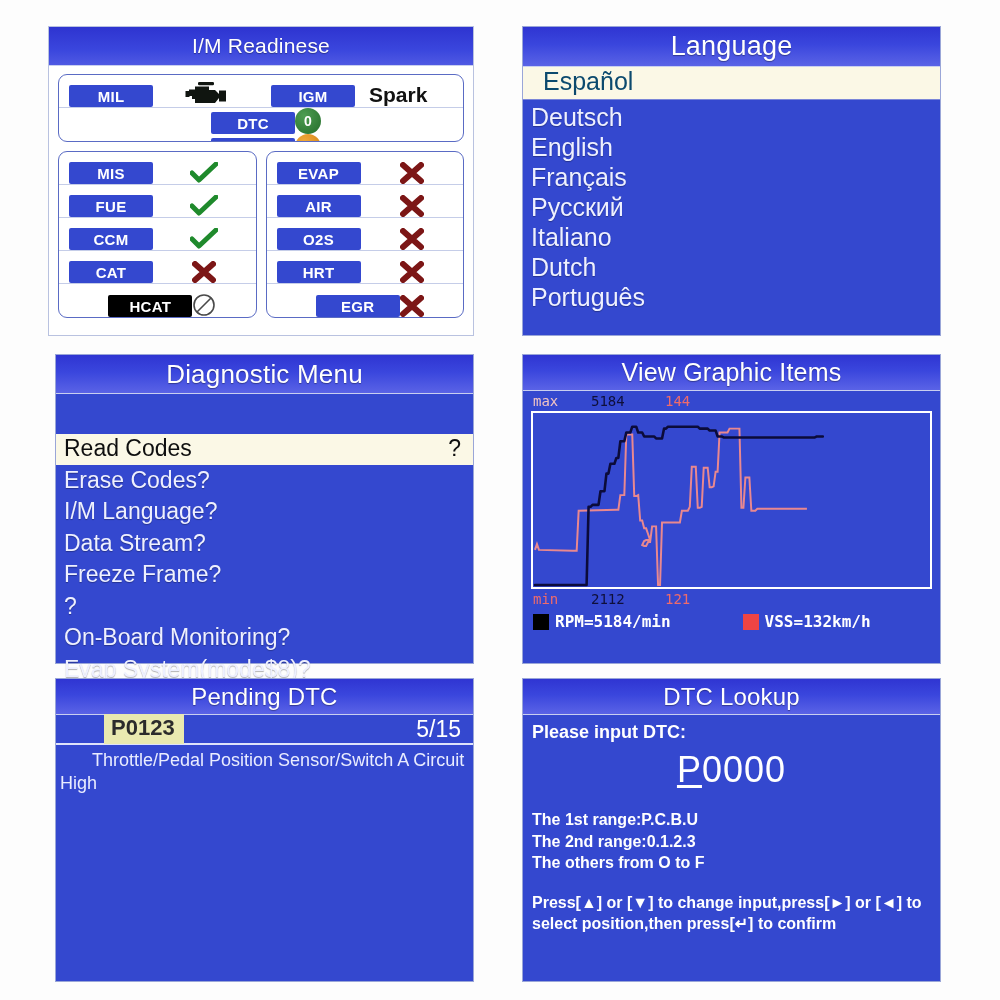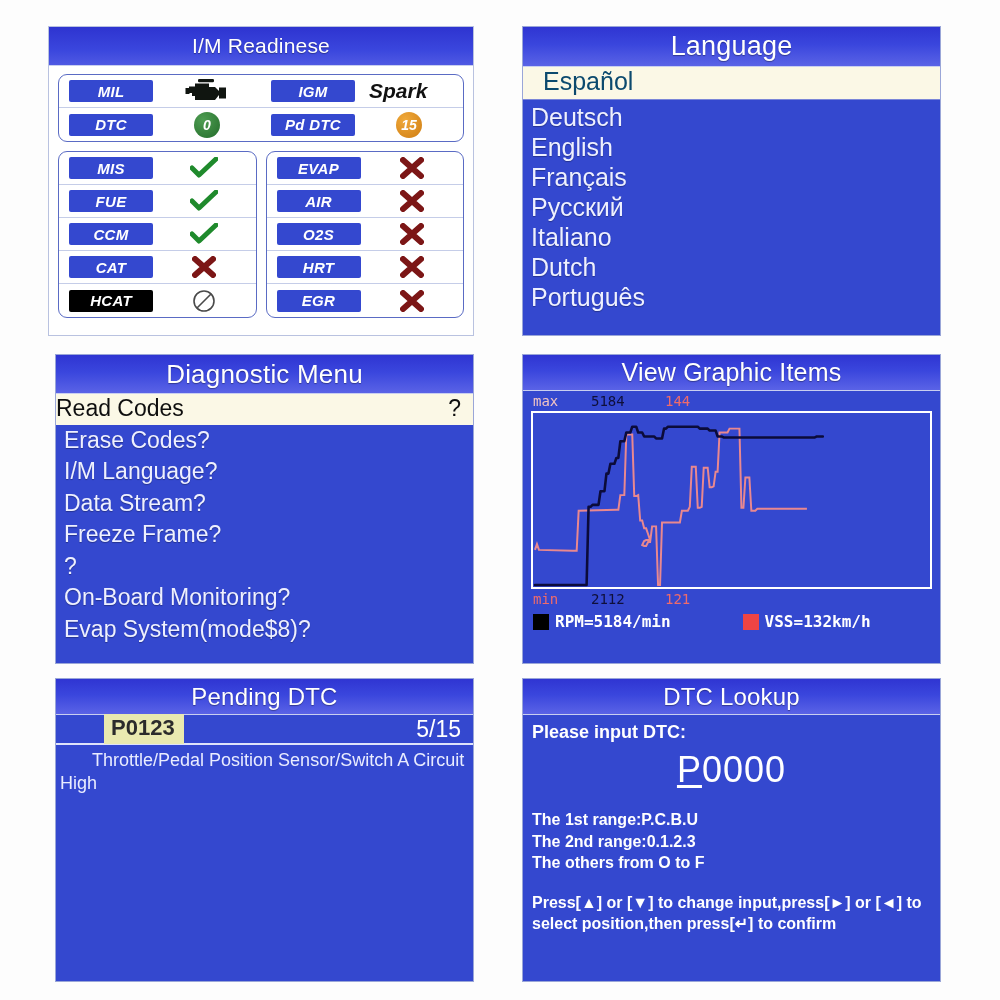--- a/index.html
+++ b/index.html
@@ -26,22 +26,22 @@
   }
 
   
   #p-im { left: 48px; top: 26px; width: 426px; height: 310px; background:#fff; border:1px solid #b9c2e0;}
   #p-im .title-bar { height: 39px; font-size: 21px; background: linear-gradient(to bottom,#2e34d0,#3a46dd 60%,#4f59e3); }
   .im-body { padding: 8px 9px 10px 9px; }
   .im-box {
     border: 1px solid #5a6bc4; border-radius: 9px; background: #ffffff; overflow: hidden;
   }
   .im-row { display: flex; align-items: center; height: 33px; border-bottom: 1px solid #c5cde8; }
-  .im-row:last-child { border-bottom: none; }
-  .im-cell { display: flex; align-items: center; flex: 1; height: 100%; padding-left: 10px; font-style: italic;}
+  .im-row:last-child { border-bottom: none; flex-direction: column; }
+  .im-cell { display: flex; align-items: flex-end; flex: 1; height: 100%; padding-left: 10px;}
   .im-chip {
     background: #3448cf; color: #ffffff; font-size: 15px; font-weight: 600;
     width: 84px; height: 22px; display: flex; align-items: center; justify-content: center;
     border-radius: 2px; letter-spacing: .3px;
   }
   .im-chip.black { background: #000000; }
   .im-val { flex: 1; display: flex; align-items: center; justify-content: center; }
   .im-val.left-text { justify-content: flex-start; padding-left: 14px; font-size: 21px; font-weight: 700; color:#111; }
   .im-grid { display: flex; gap: 9px; margin-top: 9px; }
   .im-grid .im-box { flex: 1; }
@@ -67,21 +67,22 @@
   }
   .lang-list { padding: 2px 0 0 8px; }
   .lang-item { color: #eef0ff; font-size: 25px; line-height: 1.2; text-shadow: 0 1px 1px rgba(0,0,0,.3); }
 
   
   #p-diag { left: 55px; top: 354px; width: 419px; height: 310px; }
   #p-diag .title-bar { height: 39px; font-size: 26px; }
   .menu-sel {
     background: #fbf8e6; color: #0e0e0e; font-size: 23px;
     display: flex; justify-content: space-between; align-items: center;
-    padding: 1px 12px 3px 0;
+    padding: 1px 12px 3px 8px;
+    margin-top: 40px;
   }
   .menu-item {
     color: #eef0ff; font-size: 23px; display: flex; align-items: center;
     padding: 1px 16px 1px 8px; line-height: 1.28; text-shadow: 0 1px 1px rgba(0,0,0,.3);
   }
 
   
   #p-graph { left: 522px; top: 354px; width: 419px; height: 310px; }
   #p-graph .title-bar { height: 36px; font-size: 25px; }
   .graph-labels { display: flex; align-items: baseline; padding: 2px 0 2px 10px;

